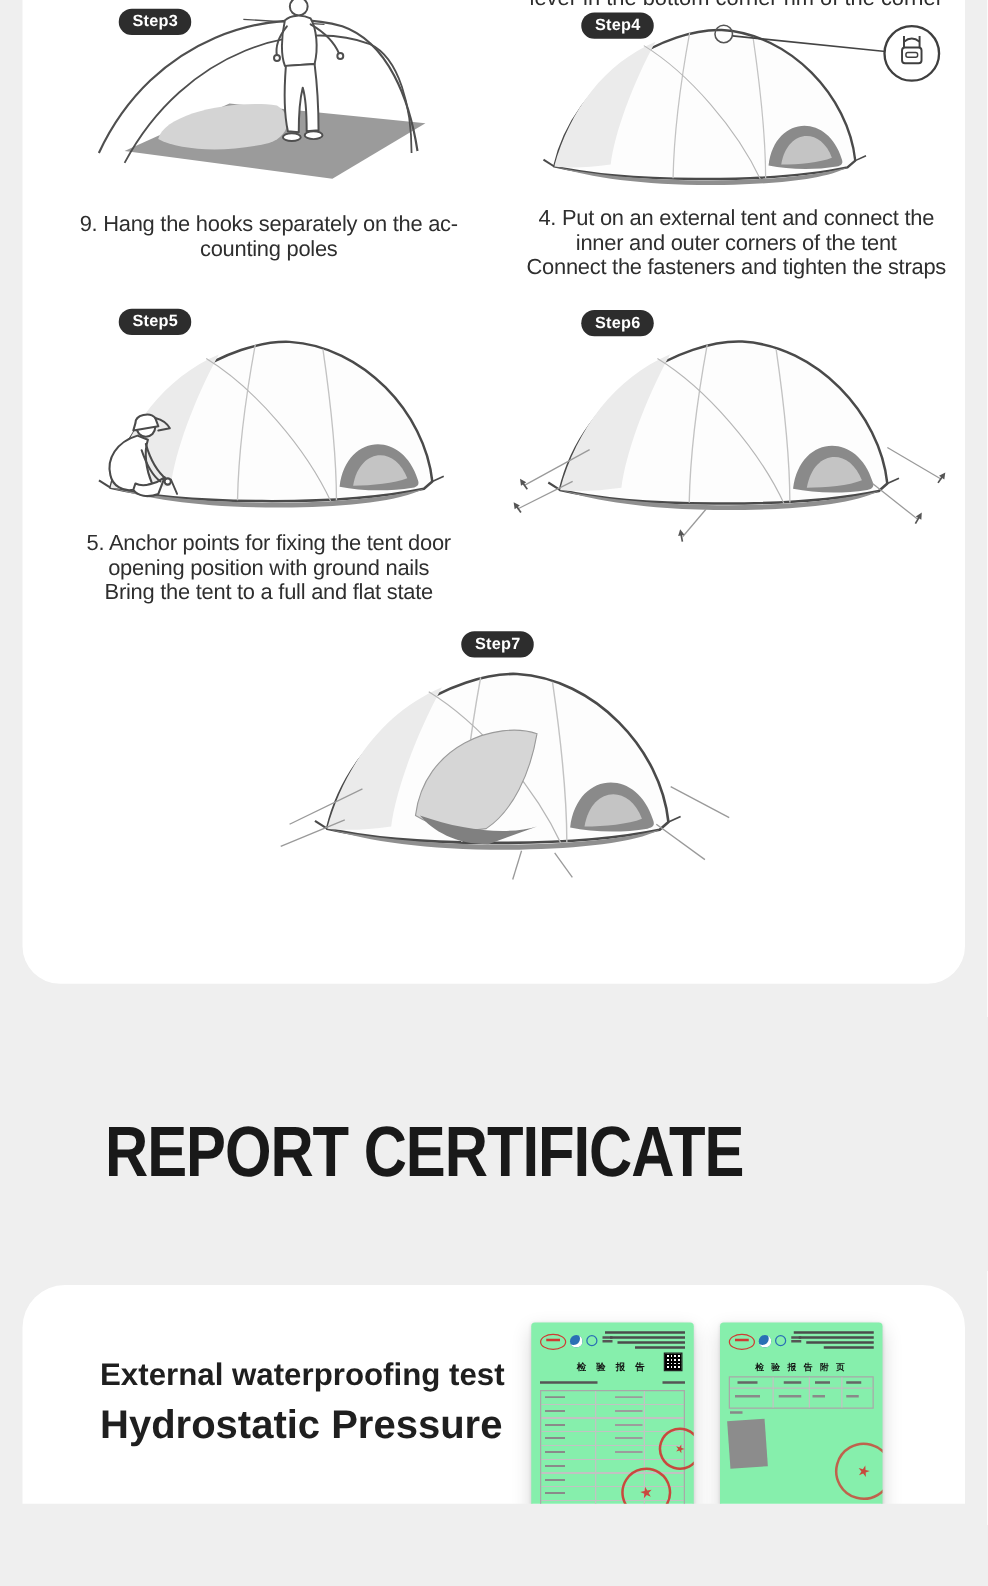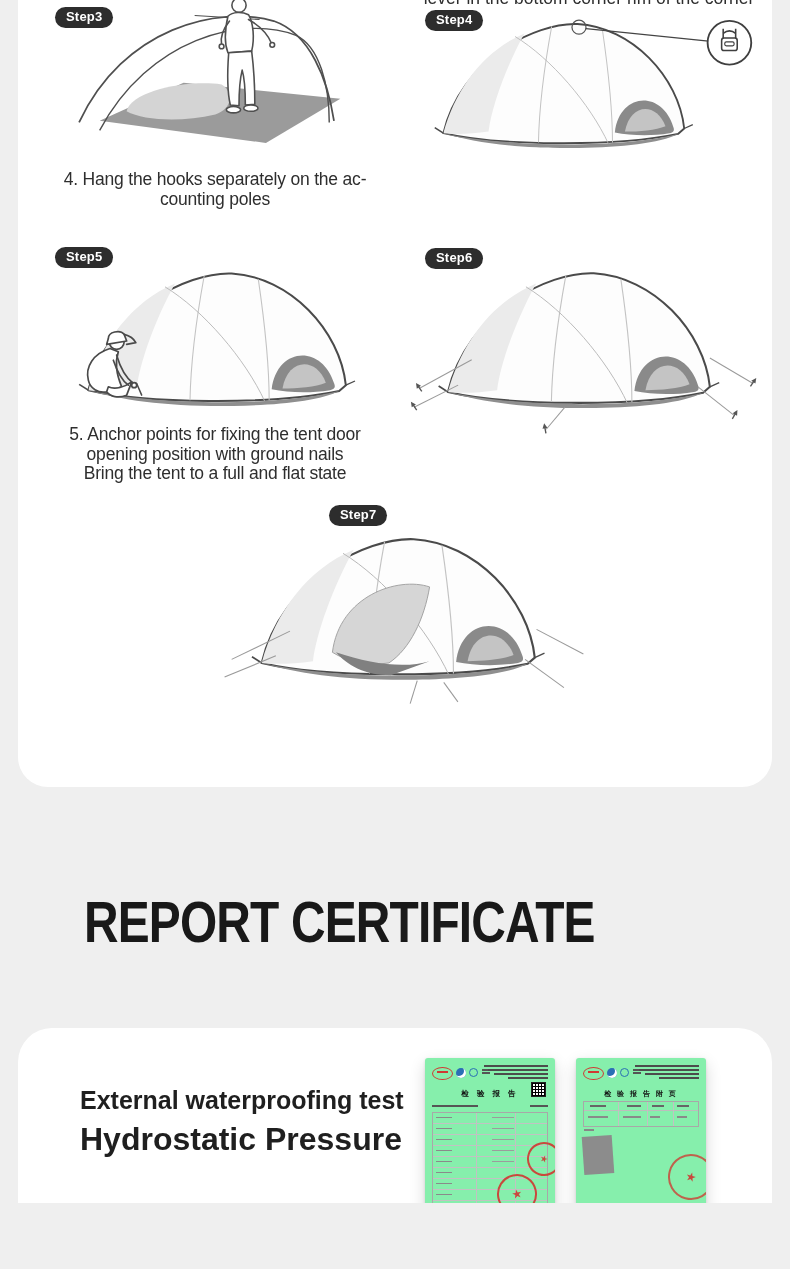--- a/index.html
+++ b/index.html
@@ -3,21 +3,21 @@
 <meta charset="utf-8">
 <style>
   html,body{margin:0;padding:0;}
   body{width:790px;height:1269px;font-family:"Liberation Sans","DejaVu Sans",sans-serif;}
   .page{position:relative;width:790px;height:1269px;background:var(--page-bg,#efefef);overflow:hidden;}
   .card{position:absolute;left:18px;width:754px;background:var(--card-bg,#fff);}
   .card-steps{top:0;height:787px;border-radius:0 0 30px 30px;overflow:hidden;}
   .card-report{top:1028px;height:175px;border-radius:34px 34px 0 0;overflow:hidden;}
 
   .badge{position:absolute;background:var(--badge-bg,#2d2d2d);color:#fff;font-size:13px;font-weight:700;
-         padding:3px 11px 4px;border-radius:12px;line-height:1.1;letter-spacing:.2px;}
+         padding:3px 11px 4px;border-radius:12px;line-height:1.1;letter-spacing:.2px;margin-left:40px;}
   .b3{left:37px;top:7px}.b4{left:407px;top:10px}.b5{left:37px;top:247px}.b6{left:407px;top:248px}.b7{left:311px;top:505px}
 
   .illus{position:absolute;}
   .s3{left:50px;top:0;width:285px;height:158px}
   .s4{left:392px;top:10px;width:352px;height:152px}
   .s5{left:42px;top:258px;width:300px;height:163px}
   .s6{left:380px;top:258px;width:372px;height:178px}
   .s7{left:198px;top:518px;width:368px;height:190px}
 
   .cap{position:absolute;text-align:center;white-space:pre-line;font-size:17.5px;line-height:19.5px;
@@ -150,38 +150,41 @@
         <path d="M192,16 C188,34 188,52 192,62 L222,60 C226,44 224,24 218,14 C210,10 198,10 192,16 Z"></path>
         <path d="M218,20 C232,28 242,38 247,50" fill="none"></path>
         <circle cx="248" cy="52" r="3"></circle>
         <path d="M194,22 C186,32 182,42 184,52" fill="none"></path>
         <circle cx="184" cy="54" r="3"></circle>
         <path d="M193,62 C191,88 191,110 195,128 L206,129 C206,106 208,92 210,84 C213,94 214,110 214,128 L226,127 C226,100 224,76 222,60 Z"></path>
         <ellipse cx="199" cy="134" rx="9" ry="4"></ellipse>
         <ellipse cx="221" cy="132" rx="9" ry="4"></ellipse>
       </g>
     </svg>
-    <div class="cap c3">4. Hang the hooks separately on the ac-
+    <div class="cap c3">9. Hang the hooks separately on the ac-
 counting poles</div>
 
     <span class="badge b4">Step4</span>
     <svg class="illus s4" viewBox="-20 0 430 195" preserveAspectRatio="xMidYMax meet">
       <use href="#tent-fly"></use>
       <circle cx="186" cy="22" r="9" fill="none" stroke="#555" stroke-width="1.6"></circle>
       <path d="M195,24 L352,40" stroke="#444" stroke-width="1.6" fill="none"></path>
       <g>
         <circle cx="379" cy="42" r="28" fill="#fff" stroke="#3f3f3f" stroke-width="2.4"></circle>
         <g transform="translate(379,42)" stroke="#3f3f3f" fill="none">
           <path d="M-8,-18 L-8,8 M8,-18 L8,8" stroke-width="2"></path>
           <rect x="-10" y="-6" width="20" height="16" rx="3" fill="#fff" stroke-width="2"></rect>
           <rect x="-6" y="-1" width="12" height="5" rx="2" stroke-width="1.5"></rect>
           <path d="M-8,-12 C-3,-16 3,-16 8,-12" stroke-width="2"></path>
         </g>
       </g>
     </svg>
+    <div class="cap c4">4. Put on an external tent and connect the
+inner and outer corners of the tent
+Connect the fasteners and tighten the straps</div>
 
     <span class="badge b5">Step5</span>
     <svg class="illus s5" viewBox="-10 0 360 195" preserveAspectRatio="xMidYMax meet">
       <use href="#tent-fly" transform="translate(12,0)"></use>
       <g stroke="#4a4a4a" stroke-width="2" fill="#fff" stroke-linejoin="round" stroke-linecap="round">
         <circle cx="58" cy="100" r="9"></circle>
         <path d="M48,96 C48,88 62,85 67,91 L70,99 L46,103 Z"></path>
         <path d="M67,91 C75,93 79,97 81,101 L70,103" fill="none"></path>
         <path d="M50,108 C30,114 20,130 24,146 C26,156 36,162 46,160 L64,154 C58,140 56,124 60,112 Z"></path>
         <path d="M46,160 C50,166 60,168 70,164 L76,148 C68,154 56,158 48,154 Z"></path>

